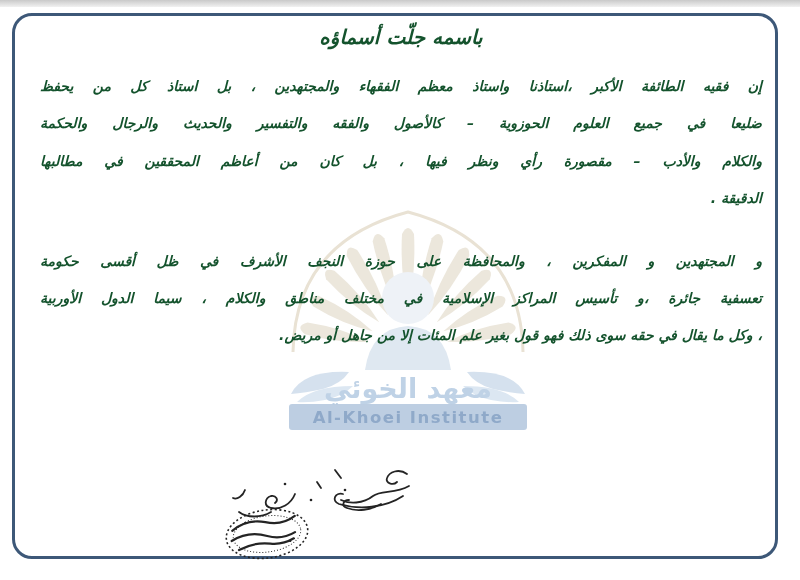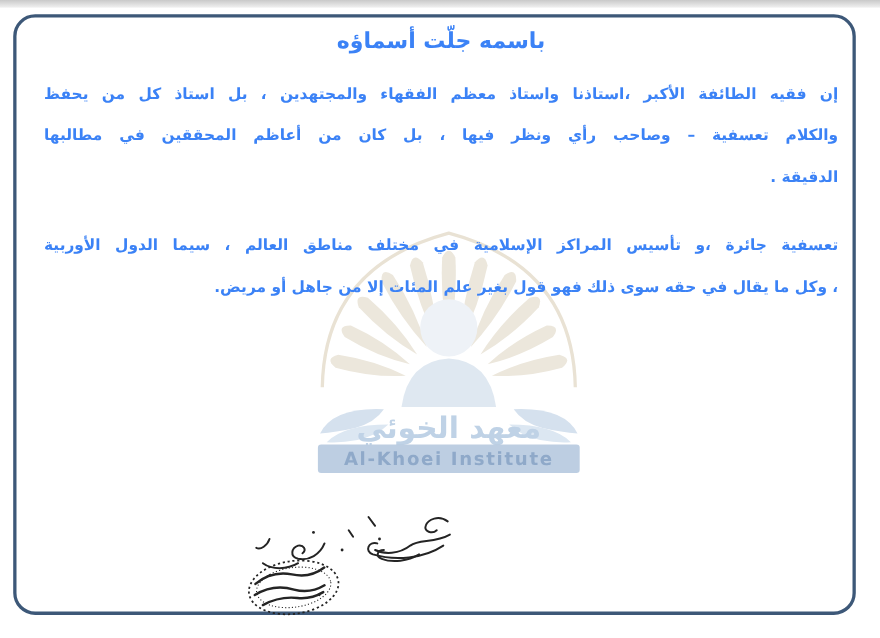--- a/index.html
+++ b/index.html
@@ -15,21 +15,21 @@
   .frame{
     position:absolute;left:12px;top:13px;width:766px;height:546px;
     border:3.5px solid #3d5878;border-radius:20px;background:transparent;
     box-sizing:border-box;
   }
   .watermark{
     position:absolute;left:283px;top:202px;width:250px;height:240px;z-index:1;
   }
   .content{
     position:absolute;left:40px;top:22px;width:722px;z-index:2;
-    direction:rtl;color:#3b82f6;
+    direction:rtl;color:#14532d;font-style:italic;
   }
   .doc-title{
     text-align:center;font-size:20px;font-weight:700;line-height:30px;
     margin-bottom:16px;
   }
   .paragraph{font-size:14px;font-weight:700;}
   .paragraph .line{
     line-height:37.4px;
     text-align:justify;text-align-last:justify;
     white-space:nowrap;
@@ -98,25 +98,27 @@
   </g>
   <text x="125" y="196" text-anchor="middle" font-size="27" font-weight="bold" fill="#bfd2e6" font-family="DejaVu Sans, sans-serif">معهد الخوئي</text>
   <rect x="6" y="202" width="238" height="26" rx="3" fill="#b7cadf" opacity="0.92"></rect>
   <text x="125" y="221" text-anchor="middle" font-size="16.5" font-weight="bold" letter-spacing="1.5" fill="#8fa9c9" font-family="DejaVu Sans, sans-serif">Al-Khoei Institute</text>
 </svg>
 
 <div class="content">
   <div class="doc-title">باسمه جلّت أسماؤه</div>
   <div class="paragraph">
       <div class="line">إن فقيه الطائفة الأكبر ،استاذنا واستاذ معظم الفقهاء والمجتهدين ، بل استاذ كل من يحفظ</div>
-      <div class="line">والكلام تعسفية – وصاحب رأي ونظر فيها ، بل كان من أعاظم المحققين في مطالبها</div>
+      <div class="line">ضليعا في جميع العلوم الحوزوية – كالأصول والفقه والتفسير والحديث والرجال والحكمة</div>
+      <div class="line">والكلام والأدب – مقصورة رأي ونظر فيها ، بل كان من أعاظم المحققين في مطالبها</div>
       <div class="line line-last">الدقيقة .</div>
     </div>
   <div class="paragraph">
-      <div class="line">تعسفية جائرة ،و تأسيس المراكز الإسلامية في مختلف مناطق العالم ، سيما الدول الأوربية</div>
+      <div class="line">و المجتهدين و المفكرين ، والمحافظة على حوزة النجف الأشرف في ظل أقسى حكومة</div>
+      <div class="line">تعسفية جائرة ،و تأسيس المراكز الإسلامية في مختلف مناطق والكلام ، سيما الدول الأوربية</div>
       <div class="line line-last">، وكل ما يقال في حقه سوى ذلك فهو قول بغير علم المئات إلا من جاهل أو مريض.</div>
     </div>
 </div>
 
 <svg class="signature-block" viewBox="0 0 260 104" aria-hidden="true">
   <g stroke="#242424" stroke-width="1.8" fill="none" stroke-linecap="round">
     <path d="M222 14 c-8 -6 -18 -2 -20 4 c-2 5 6 8 10 4"></path>
     <path d="M224 26 c-14 8 -28 4 -36 10 c-10 8 -24 8 -32 4"></path>
     <path d="M218 36 c-18 12 -44 14 -64 8 c-8 -3 -4 -12 4 -10"></path>
     <path d="M196 44 c-10 6 -24 8 -34 4 c-6 -2 -4 -8 2 -8"></path>

